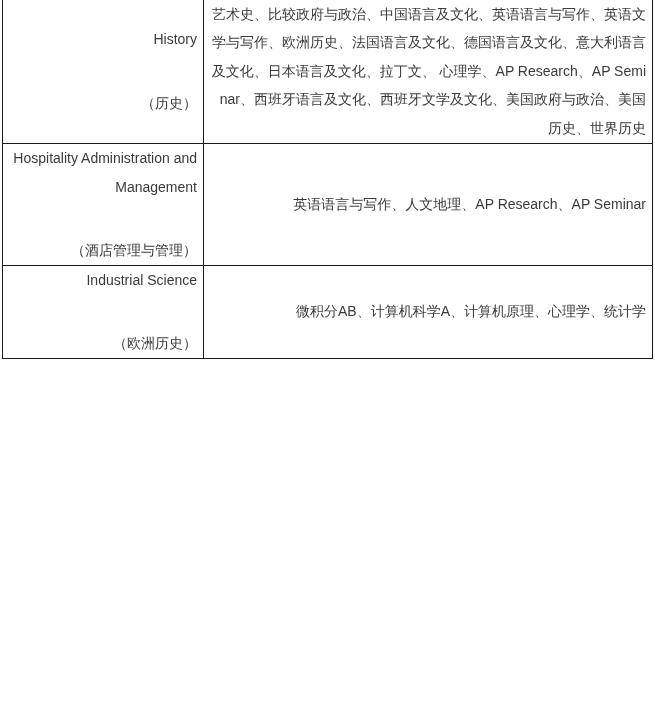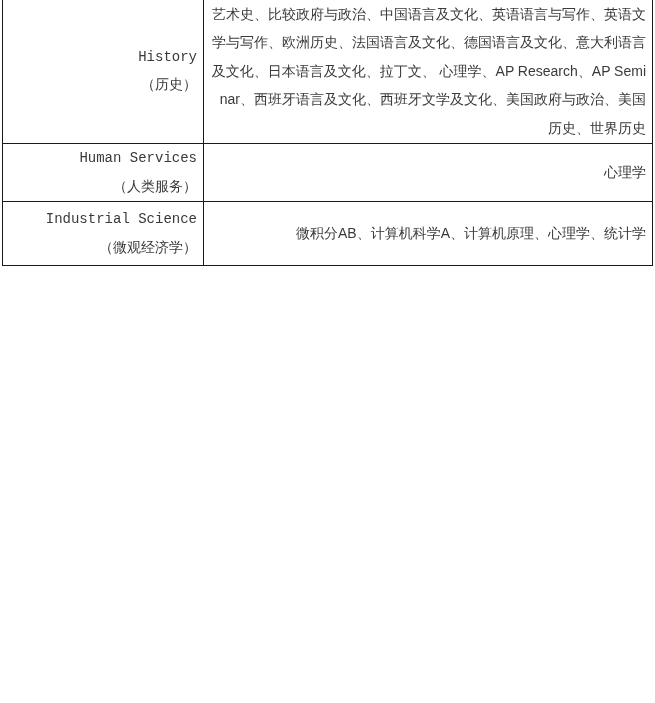--- a/index.html
+++ b/index.html
@@ -3,46 +3,46 @@
 <meta charset="utf-8">
 <style>
   html, body { margin: 0; padding: 0; background: #ffffff; }
   body { width: 655px; height: 703px; overflow: hidden; position: relative;
          font-family: "Liberation Sans", "DejaVu Sans", sans-serif; color: #3a3a3a; }
   table.majors { position: absolute; left: 2px; top: -2px; width: 651px;
                  border-collapse: collapse; table-layout: fixed; }
   table.majors td { border: 1.5px solid #1a1a1a; vertical-align: middle;
                     font-size: 14px; line-height: 28.5px; padding: 0 6px 0 7px;
                     word-break: break-all; text-align: right; }
-  td.major { width: 187px; font-family: Liberation Mono, monospace; }
+  td.major { width: 187px; }
   td.courses { padding-left: 8px; }
   .en { display: block; }
-  .cn { display: block; }
+  .cn { display: block; margin-top: 35px; }
   .gap { display: block; height: 28px; }
 </style>
 </head>
 <body>
 
 <table class="majors">
   <tbody>
     <tr style="height:145px">
       <td class="major">
         <span class="en">History</span>
         <span class="cn">（历史）</span>
       </td>
       <td class="courses">艺术史、比较政府与政治、中国语言及文化、英语语言与写作、英语文学与写作、欧洲历史、法国语言及文化、德国语言及文化、意大利语言及文化、日本语言及文化、拉丁文、 心理学、AP Research、AP Seminar、西班牙语言及文化、西班牙文学及文化、美国政府与政治、美国历史、世界历史</td>
     </tr>
-    <tr style="height:58px">
+    <tr style="height:86px">
       <td class="major">
-        <span class="en">Human Services</span>
-        <span class="cn">（人类服务）</span>
+        <span class="en">Hospitality Administration and Management</span>
+        <span class="cn">（酒店管理与管理）</span>
       </td>
-      <td class="courses">心理学</td>
+      <td class="courses">英语语言与写作、人文地理、AP Research、AP Seminar</td>
     </tr>
     <tr style="height:64px">
       <td class="major">
         <span class="en">Industrial Science</span>
-        <span class="cn">（微观经济学）</span>
+        <span class="cn">（欧洲历史）</span>
       </td>
       <td class="courses">微积分AB、计算机科学A、计算机原理、心理学、统计学</td>
     </tr>
   </tbody>
 </table>
 
 </body></html>

